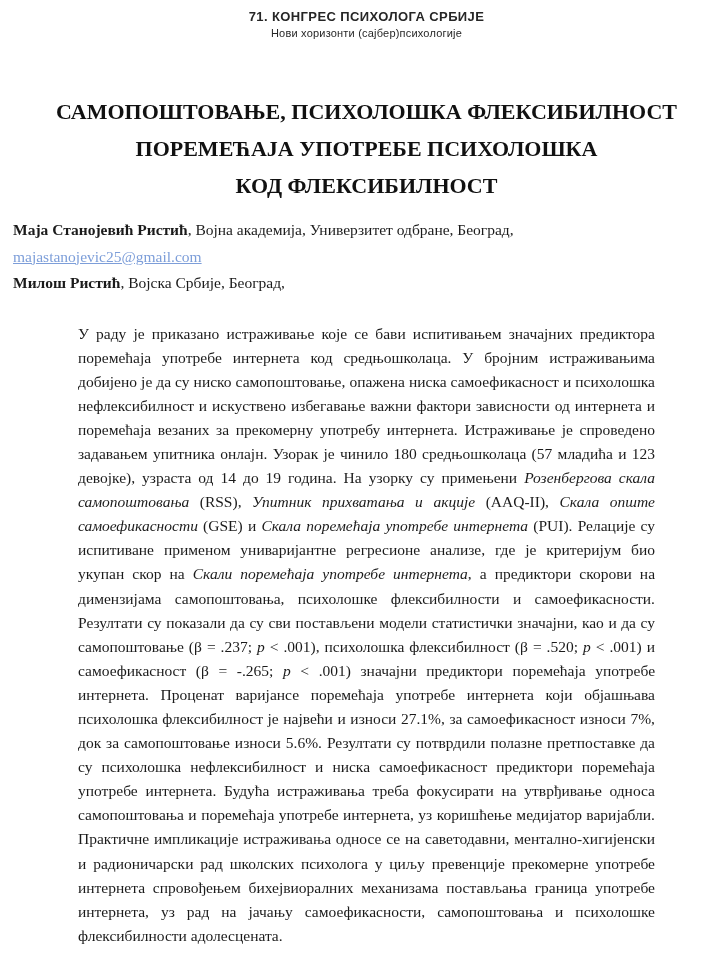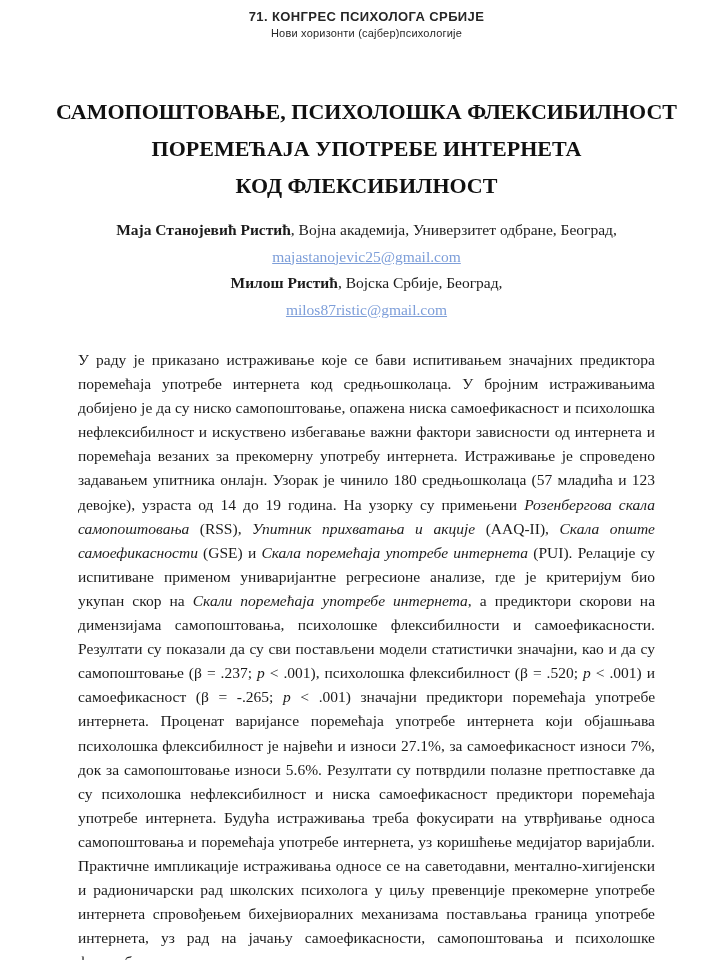--- a/index.html
+++ b/index.html
@@ -33,21 +33,21 @@
   .paper-title {
     margin-top: 54px;
     text-align: center;
     font-weight: 700;
     font-size: 22px;
     line-height: 37px;
     color: #111111;
   }
   .authors-block {
     margin-top: 13px;
-    text-align: center;
+    text-align: left;
     font-size: 15.5px;
     line-height: 26.5px;
     color: #1b1b1b;
   }
   .author-name { font-weight: 700; }
   .email-link { text-decoration: underline; margin-top: 16px; }
   .abstract-body {
     margin: 25px 65px 0 65px;
     text-align: justify;
     font-size: 15.5px;
@@ -62,26 +62,25 @@
 
 <div class="page">
 
   <div class="doc-header">
     <div class="congress-line">71. КОНГРЕС ПСИХОЛОГА СРБИЈЕ</div>
     <div class="subtitle-line">Нови хоризонти (сајбер)психологије</div>
   </div>
 
   <div class="paper-title">
       <div>САМОПОШТОВАЊЕ, ПСИХОЛОШКА ФЛЕКСИБИЛНОСТ</div>
-      <div>ПОРЕМЕЋАЈА УПОТРЕБЕ ИНТЕРНЕТА</div>
+      <div>ПОРЕМЕЋАЈА УПОТРЕБЕ ПСИХОЛОШКА</div>
       <div>КОД ФЛЕКСИБИЛНОСТ</div>
     </div>
 
   <div class="authors-block">
     <div><span class="author-name">Маја Станојевић Ристић</span><span>, Војна академија, Универзитет одбране, Београд,</span></div>
     <div><a href="#" class="email-link" style="color: rgb(125, 158, 217);">majastanojevic25@gmail.com</a></div>
     <div><span class="author-name">Милош Ристић</span><span>, Војска Србије, Београд,</span></div>
-    <div><a href="#" class="email-link" style="color: rgb(125, 158, 217);">milos87ristic@gmail.com</a></div>
   </div>
 
   <div class="abstract-body"><span class="normal">У раду је приказано истраживање које се бави испитивањем значајних предиктора поремећаја употребе интернета код средњошколаца. У бројним истраживањима добијено је да су ниско самопоштовање, опажена ниска самоефикасност и психолошка нефлексибилност и искуствено избегавање важни фактори зависности од интернета и поремећаја везаних за прекомерну употребу интернета. Истраживање је спроведено задавањем упитника онлајн. Узорак је чинило 180 средњошколаца (57 младића и 123 девојке), узраста од 14 до 19 година. На узорку су примењени </span><span class="italic">Розенбергова скала самопоштовања</span><span class="normal"> (RSS), </span><span class="italic">Упитник прихватања и акције</span><span class="normal"> (AAQ-II), </span><span class="italic">Скала опште самоефикасности</span><span class="normal"> (GSE) и </span><span class="italic">Скала поремећаја употребе интернета</span><span class="normal"> (PUI). Релације су испитиване применом униваријантне регресионе анализе, где је критеријум био укупан скор на </span><span class="italic">Скали поремећаја употребе интернета</span><span class="normal">, а предиктори скорови на димензијама самопоштовања, психолошке флексибилности и самоефикасности. Резултати су показали да су сви постављени модели статистички значајни, као и да су самопоштовање (β = .237; </span><span class="italic">p</span><span class="normal"> &lt; .001), психолошка флексибилност (β = .520; </span><span class="italic">p</span><span class="normal"> &lt; .001) и самоефикасност (β = -.265; </span><span class="italic">p</span><span class="normal"> &lt; .001) значајни предиктори поремећаја употребе интернета. Проценат варијансе поремећаја употребе интернета који објашњава психолошка флексибилност је највећи и износи 27.1%, за самоефикасност износи 7%, док за самопоштовање износи 5.6%. Резултати су потврдили полазне претпоставке да су психолошка нефлексибилност и ниска самоефикасност предиктори поремећаја употребе интернета. Будућа истраживања треба фокусирати на утврђивање односа самопоштовања и поремећаја употребе интернета, уз коришћење медијатор варијабли. Практичне импликације истраживања односе се на саветодавни, ментално-хигијенски и радионичарски рад школских психолога у циљу превенције прекомерне употребе интернета спровођењем бихејвиоралних механизама постављања граница употребе интернета, уз рад на јачању самоефикасности, самопоштовања и психолошке флексибилности адолесцената.</span></div>
 
 </div>
 
 </body></html>

